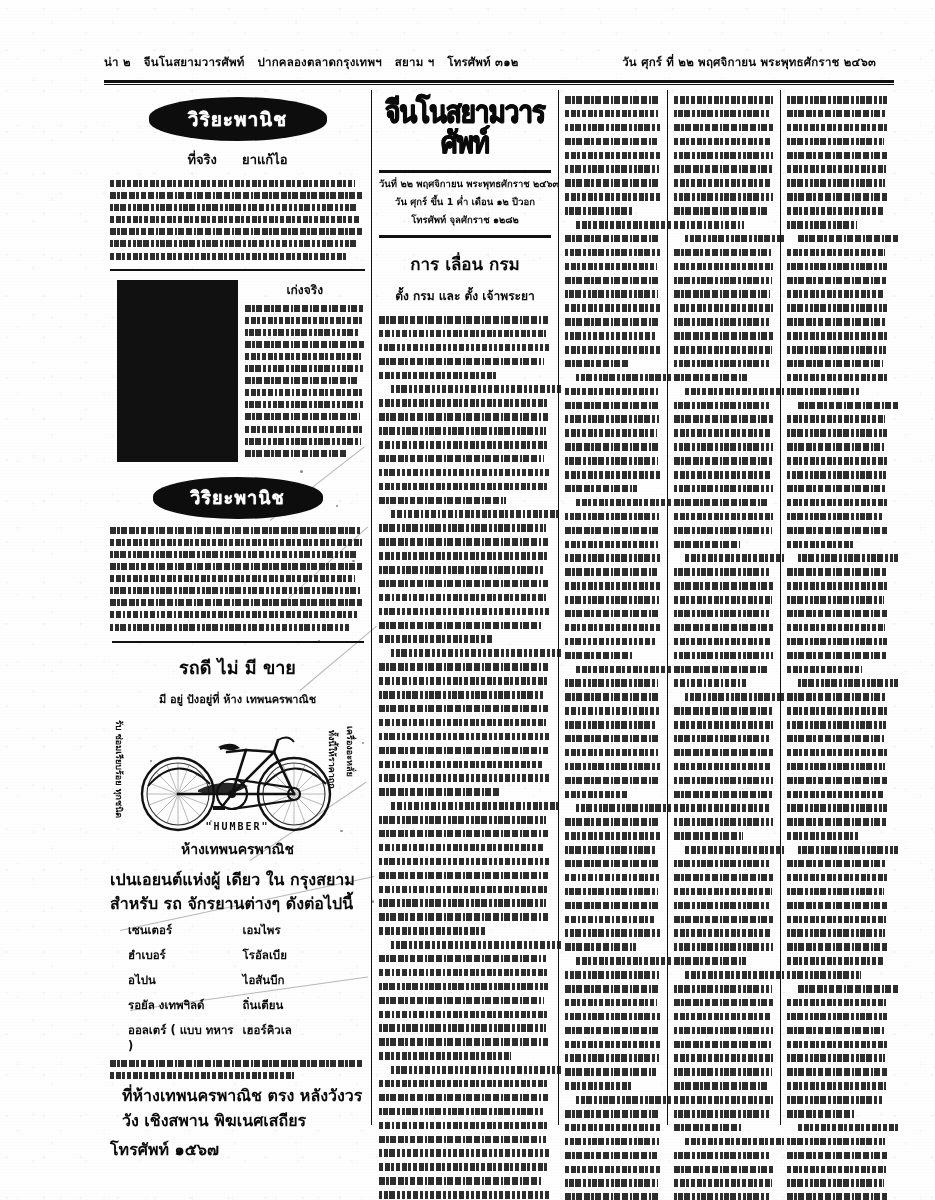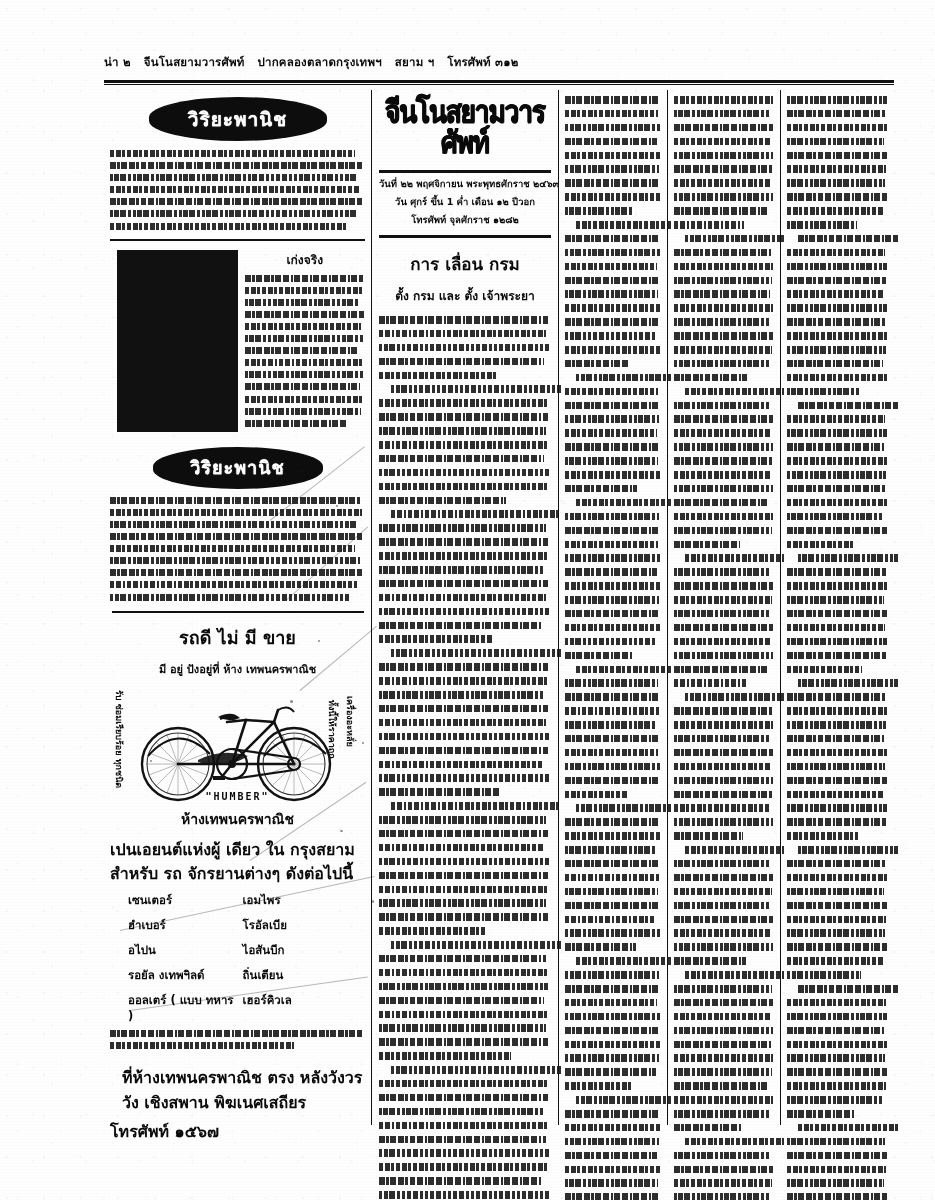--- a/index.html
+++ b/index.html
@@ -139,30 +139,38 @@
 <div id="grain"></div>
 
 <div id="topline">
   <div id="tl-left">
     <span class="tl-seg">น่า ๒</span>
     <span class="tl-seg">จีนโนสยามวารศัพท์</span>
     <span class="tl-seg">ปากคลองตลาดกรุงเทพฯ</span>
     <span class="tl-seg">สยาม ฯ</span>
     <span class="tl-seg">โทรศัพท์ ๓๑๒</span>
   </div>
+  <div id="tl-right">
+    <span class="tl-seg">วัน ศุกร์ ที่ ๒๒ พฤศจิกายน พระพุทธศักราช ๒๔๖๓</span>
+  </div>
 </div>
 <div id="rule-top"></div>
 
 <div id="cols">
 
   <div class="col" id="col1">
 
     <div style="margin-top:8px;">
       <div class="logo-pill" style="width:176px;height:42px;">
         <span style="font-size:19px;">วิริยะพานิช</span>
+      </div>
+      <div class="ad-sub" style="margin-top:9px;font-size:13px;">
+        <span>ที่จริง</span>
+        <span style="display:inline-block;width:16px"></span>
+        <span>ยาแก้ไอ</span>
       </div>
       <div class="para" style="margin-top:10px;">
         <span class="tline" style="width:96%"></span>
         <span class="tline v2" style="width:99%"></span>
         <span class="tline v3" style="width:97%"></span>
         <span class="tline" style="width:98%"></span>
         <span class="tline v2" style="width:99%"></span>
         <span class="tline v3" style="width:97%"></span>
         <span class="tline" style="width:93%"></span>
       </div>
@@ -311,21 +319,21 @@
         <div class="pricerow">
           <span class="pl">ออลเตร์ ( แบบ ทหาร )</span>
           <span class="pr">เฮอร์คิวเล</span>
         </div>
       </div>
 
       <div class="para" style="margin-top:4px;">
         <span class="tline v2" style="width:99%"></span>
         <span class="tline" style="width:72%"></span>
       </div>
-      <div class="note" style="margin-top:17px;padding-left:12px;">ที่ห้างเทพนครพาณิช ตรง หลังวังวรวัง เชิงสพาน พิฆเนศเสถียร</div>
+      <div class="note" style="margin-top:5px;padding-left:12px;">ที่ห้างเทพนครพาณิช ตรง หลังวังวรวัง เชิงสพาน พิฆเนศเสถียร</div>
       <div class="note" style="margin-top:4px;">โทรศัพท์ ๑๕๖๗</div>
     </div>
   </div>
 
   <div class="col-sep"></div>
 
   <div class="col" id="col2">
     <div id="masthead" style="margin-top:6px;">จีนโนสยามวารศัพท์</div>
     <div class="mh-rule" style="margin-top:22px;"></div>
     <div class="mh-date">วันที่ ๒๒ พฤศจิกายน พระพุทธศักราช ๒๔๖๓</div>

